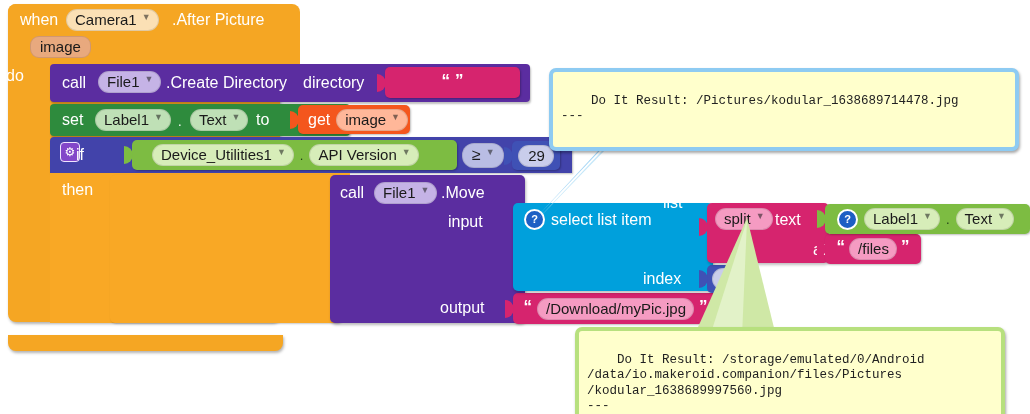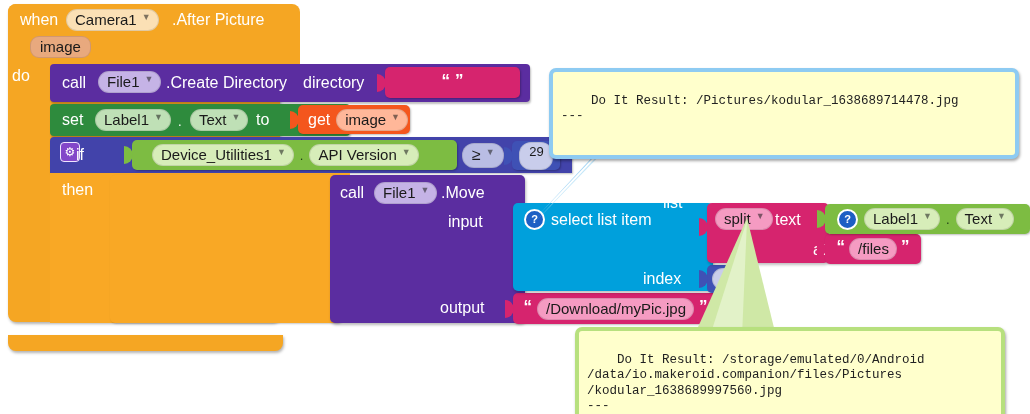--- a/index.html
+++ b/index.html
@@ -52,21 +52,21 @@
          border:2px solid #ffffff;color:#ffffff;font-size:11px;font-weight:bold;
          display:inline-flex;align-items:center;justify-content:center;
          flex:0 0 auto;}
   
   .gear{width:18px;height:18px;border-radius:4px;background:#8347c9;
         border:1px solid #f0e6ff;display:inline-flex;align-items:center;
         justify-content:center;color:#ffffff;font-size:12px;flex:0 0 auto;}
 
   
   .tip{position:absolute;box-sizing:border-box;background:#ffffcc;
-       border-radius:7px;padding:6px 8px 15px 8px;
+       border-radius:7px;padding:6px 8px 7px 8px;
        font-family:"Liberation Mono","DejaVu Sans Mono",monospace;
        font-size:12.5px;line-height:15.5px;color:#222;white-space:pre;
        box-shadow:1px 2px 3px rgba(0,0,0,.35);}
   .tip-blue{border:4px solid #8ecbf2;}
   .tip-green{border:4px solid #b7e07e;}
 
   
   .wedge{position:absolute;}
 </style>
 </head>
@@ -94,21 +94,21 @@
   <div class="blk" style="left:172px;top:8px;height:24px;">
     <span class="lbl">.After Picture</span>
   </div>
 
   <div class="blk" style="left:30px;top:36px;height:22px;">
     <span class="pill p-eventv" style="border-radius:9px;padding:2px 9px 3px 9px;">
       <span>image</span>
     </span>
   </div>
 
-  <div class="blk" style="left:12px;top:64px;height:24px;">
+  <div class="blk" style="left:6px;top:64px;height:24px;">
     <span class="lbl">do</span>
   </div>
 
   <div class="blk c-purple" style="left:50px;top:64px;width:480px;height:38px;border-radius:4px;display:block;
               box-shadow:1px 2px 2px rgba(0,0,0,.25);"></div>
   <div class="blk" style="left:62px;top:71px;height:24px;">
     <span class="lbl">call</span>
   </div>
   <div class="blk" style="left:98px;top:70px;height:24px;">
     <span class="pill p-purple">
@@ -193,21 +193,21 @@
   <div class="blk" style="left:462px;top:142px;height:26px;">
     <span class="pill p-blue" style="font-size:16px;padding:3px 8px 4px 9px;">
       <span>≥</span>
       <span class="caret">▼</span>
     </span>
   </div>
 
   <div class="blk c-mathblue" style="left:512px;top:141px;width:48px;height:29px;border-radius:5px;justify-content:center;
               box-shadow:1px 1px 2px rgba(0,0,0,.25);">
     <span class="notch c-mathblue"></span>
-    <span class="pill p-mathv" style="font-size:13px;padding:2px 8px 11px 9px;">29</span>
+    <span class="pill p-mathv" style="font-size:15px;padding:2px 8px 3px 9px;">29</span>
   </div>
 
   <div class="blk" style="left:62px;top:179px;height:22px;">
     <span class="lbl">then</span>
   </div>
 
   <div class="blk c-event-d" style="left:110px;top:175px;width:232px;height:148px;border-radius:5px 5px 5px 5px;display:block;
               box-shadow:1px 1px 2px rgba(0,0,0,.22);"></div>
 
   <div class="blk c-purple" style="left:330px;top:175px;width:195px;height:148px;border-radius:5px;display:block;

